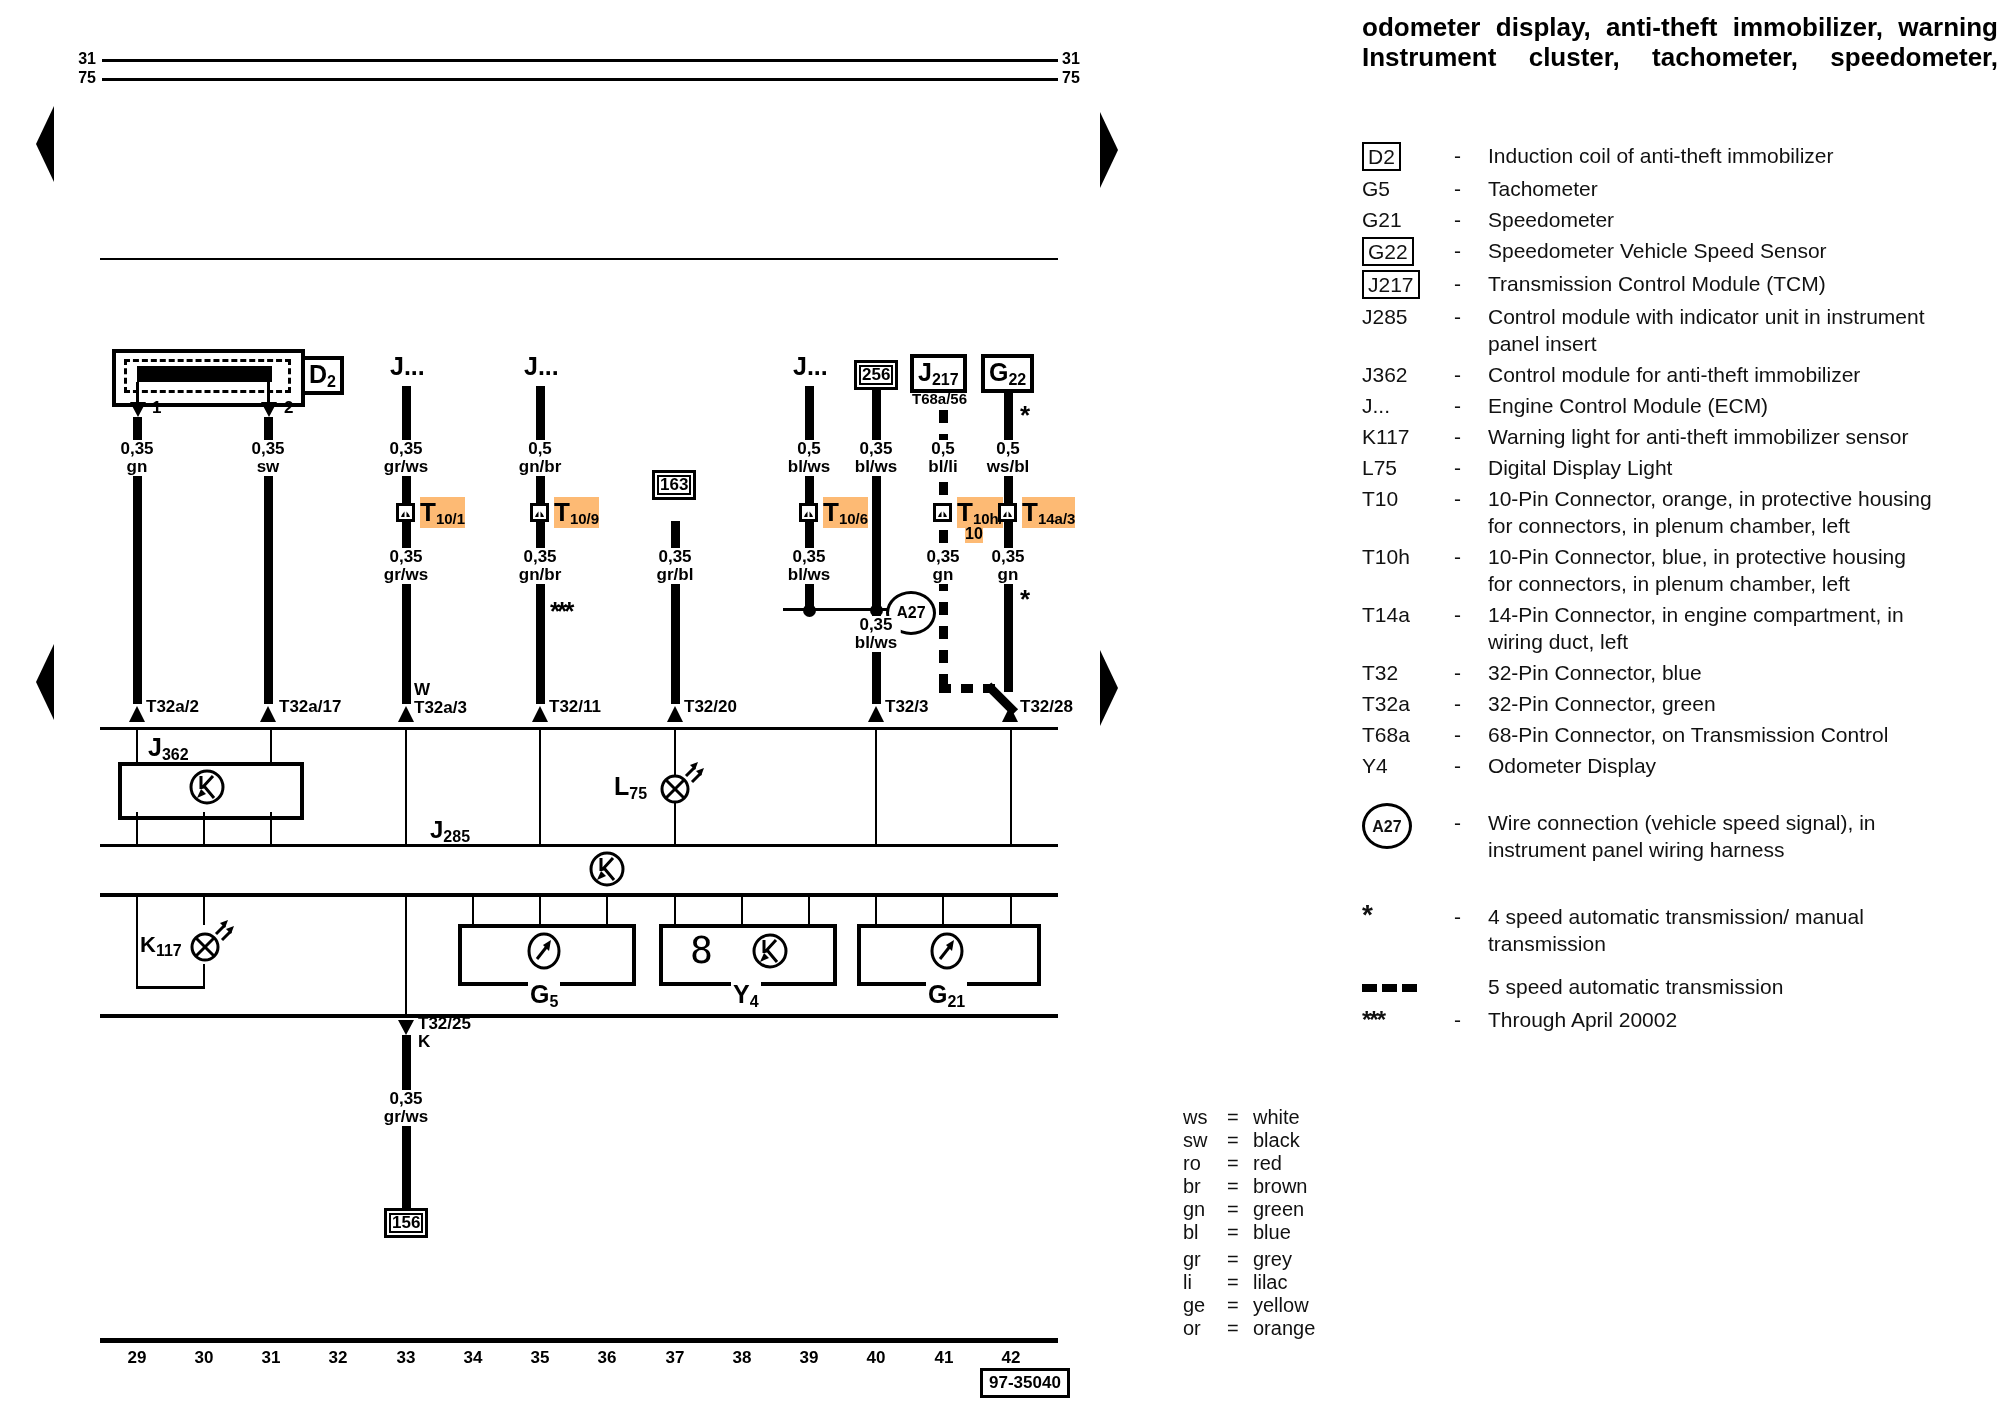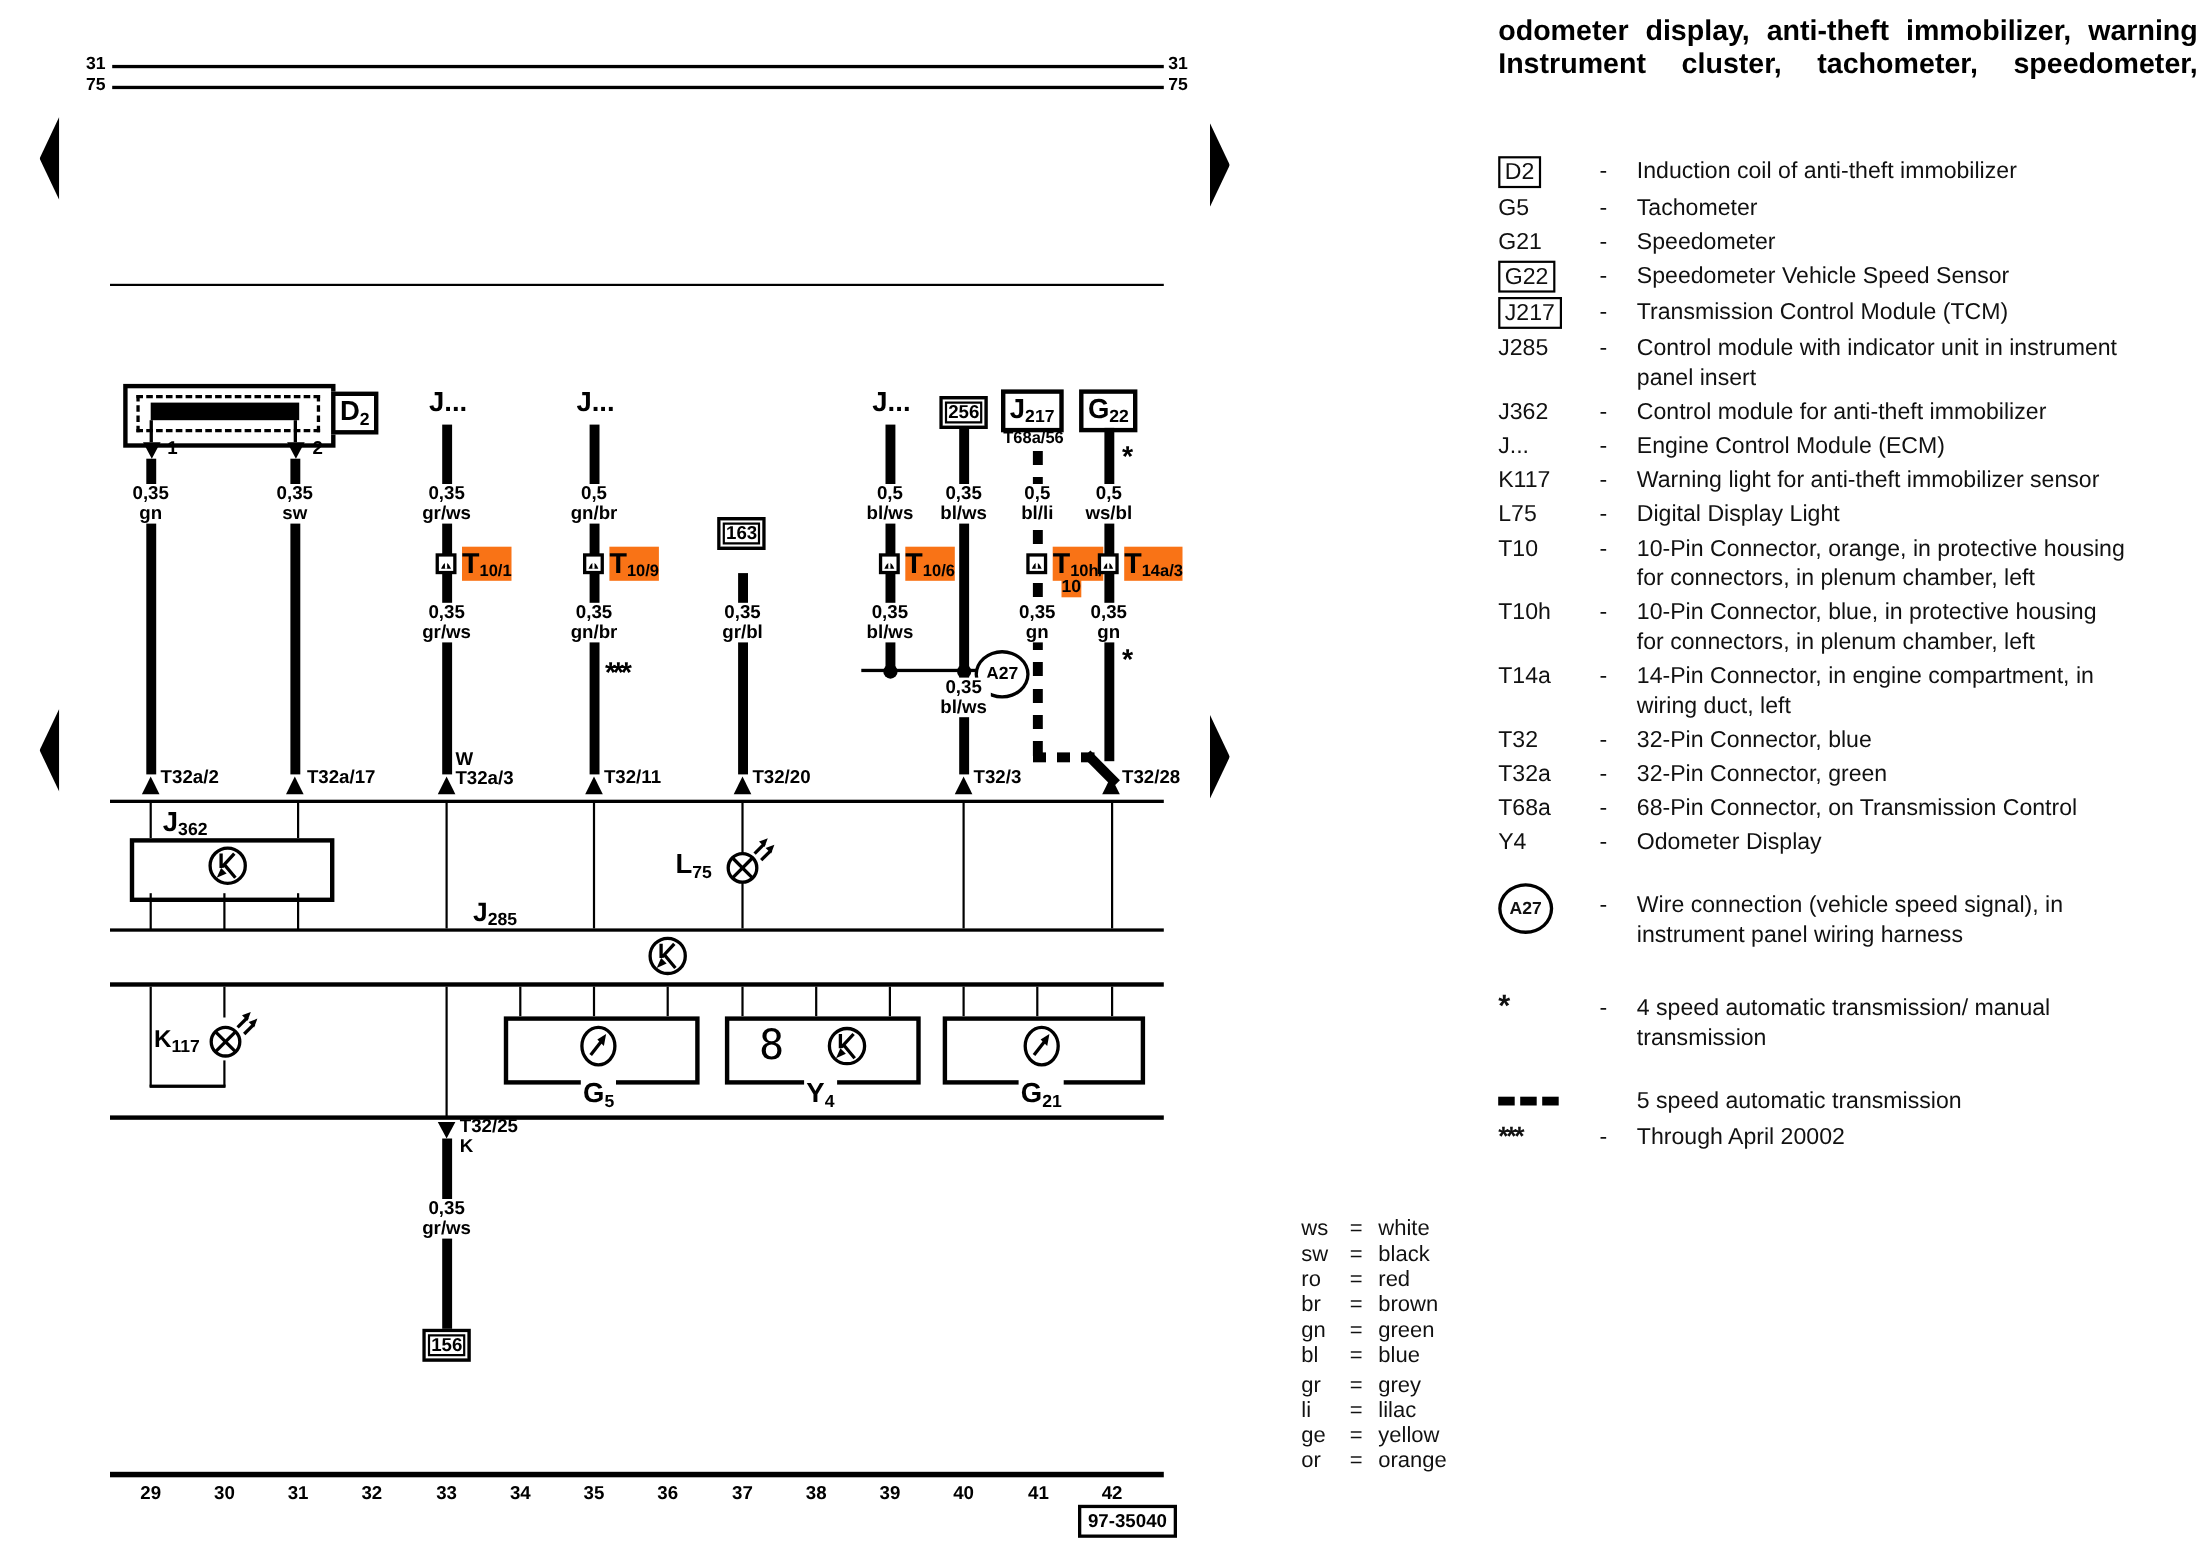--- a/index.html
+++ b/index.html
@@ -10,21 +10,21 @@
   .wire{position:absolute;background:#000;width:9px}
   .wdash{position:absolute;width:9px;background:repeating-linear-gradient(180deg,#000 0 13px,transparent 13px 24px)}
   .hdash{position:absolute;height:9px;background:repeating-linear-gradient(90deg,#000 0 12px,transparent 12px 22px)}
   .diag{position:absolute;width:9px;height:38px;background:#000;transform:rotate(-45deg)}
   .wlabel{position:absolute;transform:translateX(-50%);text-align:center;font-weight:bold;
           font-size:17px;line-height:18px;background:#fff;padding:0 3px;white-space:nowrap}
   .term{position:absolute;font-weight:bold;font-size:17px;white-space:nowrap}
   .rlab{position:absolute;font-weight:bold;font-size:16px;width:28px;text-align:right}
   .cname{position:absolute;font-weight:bold;font-size:25px;white-space:nowrap;background:#fff;padding:0 2px}
   .cname sub{font-size:16px;vertical-align:-4px}
-  .tlabel{position:absolute;font-weight:bold;font-size:26px;white-space:nowrap;background:#f97316}
+  .tlabel{position:absolute;font-weight:bold;font-size:26px;white-space:nowrap;background:#fdba74}
   .tlabel sub{font-size:15px;vertical-align:-3px}
   .nbox{position:absolute;border:3px solid #000;box-shadow:inset 0 0 0 2px #fff,inset 0 0 0 4px #000;
         font-weight:bold;font-size:17px;padding:2px 5px;background:#fff;white-space:nowrap}
   .bigbox{position:absolute;border:4px solid #000;background:#fff;font-weight:bold;font-size:25px;
           text-align:center;white-space:nowrap;padding:0 4px}
   .bigbox sub{font-size:16px;vertical-align:-4px}
   .uparr{position:absolute;width:0;height:0;border-left:8px solid transparent;border-right:8px solid transparent;border-bottom:16px solid #000}
   .dnarr{position:absolute;width:0;height:0;border-left:8px solid transparent;border-right:8px solid transparent;border-top:15px solid #000}
   .dot{position:absolute;width:13px;height:13px;border-radius:50%;background:#000}
   .tri-l{position:absolute;width:18px;height:76px;background:#000;clip-path:polygon(100% 0,100% 100%,0 50%)}
@@ -492,21 +492,21 @@
 
     <div class="lrow" style="margin-top:40px">
       <span class="lcode" style="font-weight:bold;font-size:28px;line-height:24px">*</span>
       <span class="ldash">-</span>
       <span class="ldesc">
           <div>4 speed automatic transmission/ manual</div>
           <div class="l2">transmission</div>
         </span>
     </div>
 
-    <div class="lrow" style="margin-top:30px">
+    <div class="lrow" style="margin-top:16px">
       <span class="lcode"><span class="dsym"></span><span class="dsym"></span><span class="dsym" style="margin-right:0"></span></span>
       <span class="ldash"></span>
       <span class="ldesc">5 speed automatic transmission</span>
     </div>
 
     <div class="lrow" style="margin-top:6px">
       <span class="lcode s3">***</span>
       <span class="ldash">-</span>
       <span class="ldesc">Through April 20002</span>
     </div>

